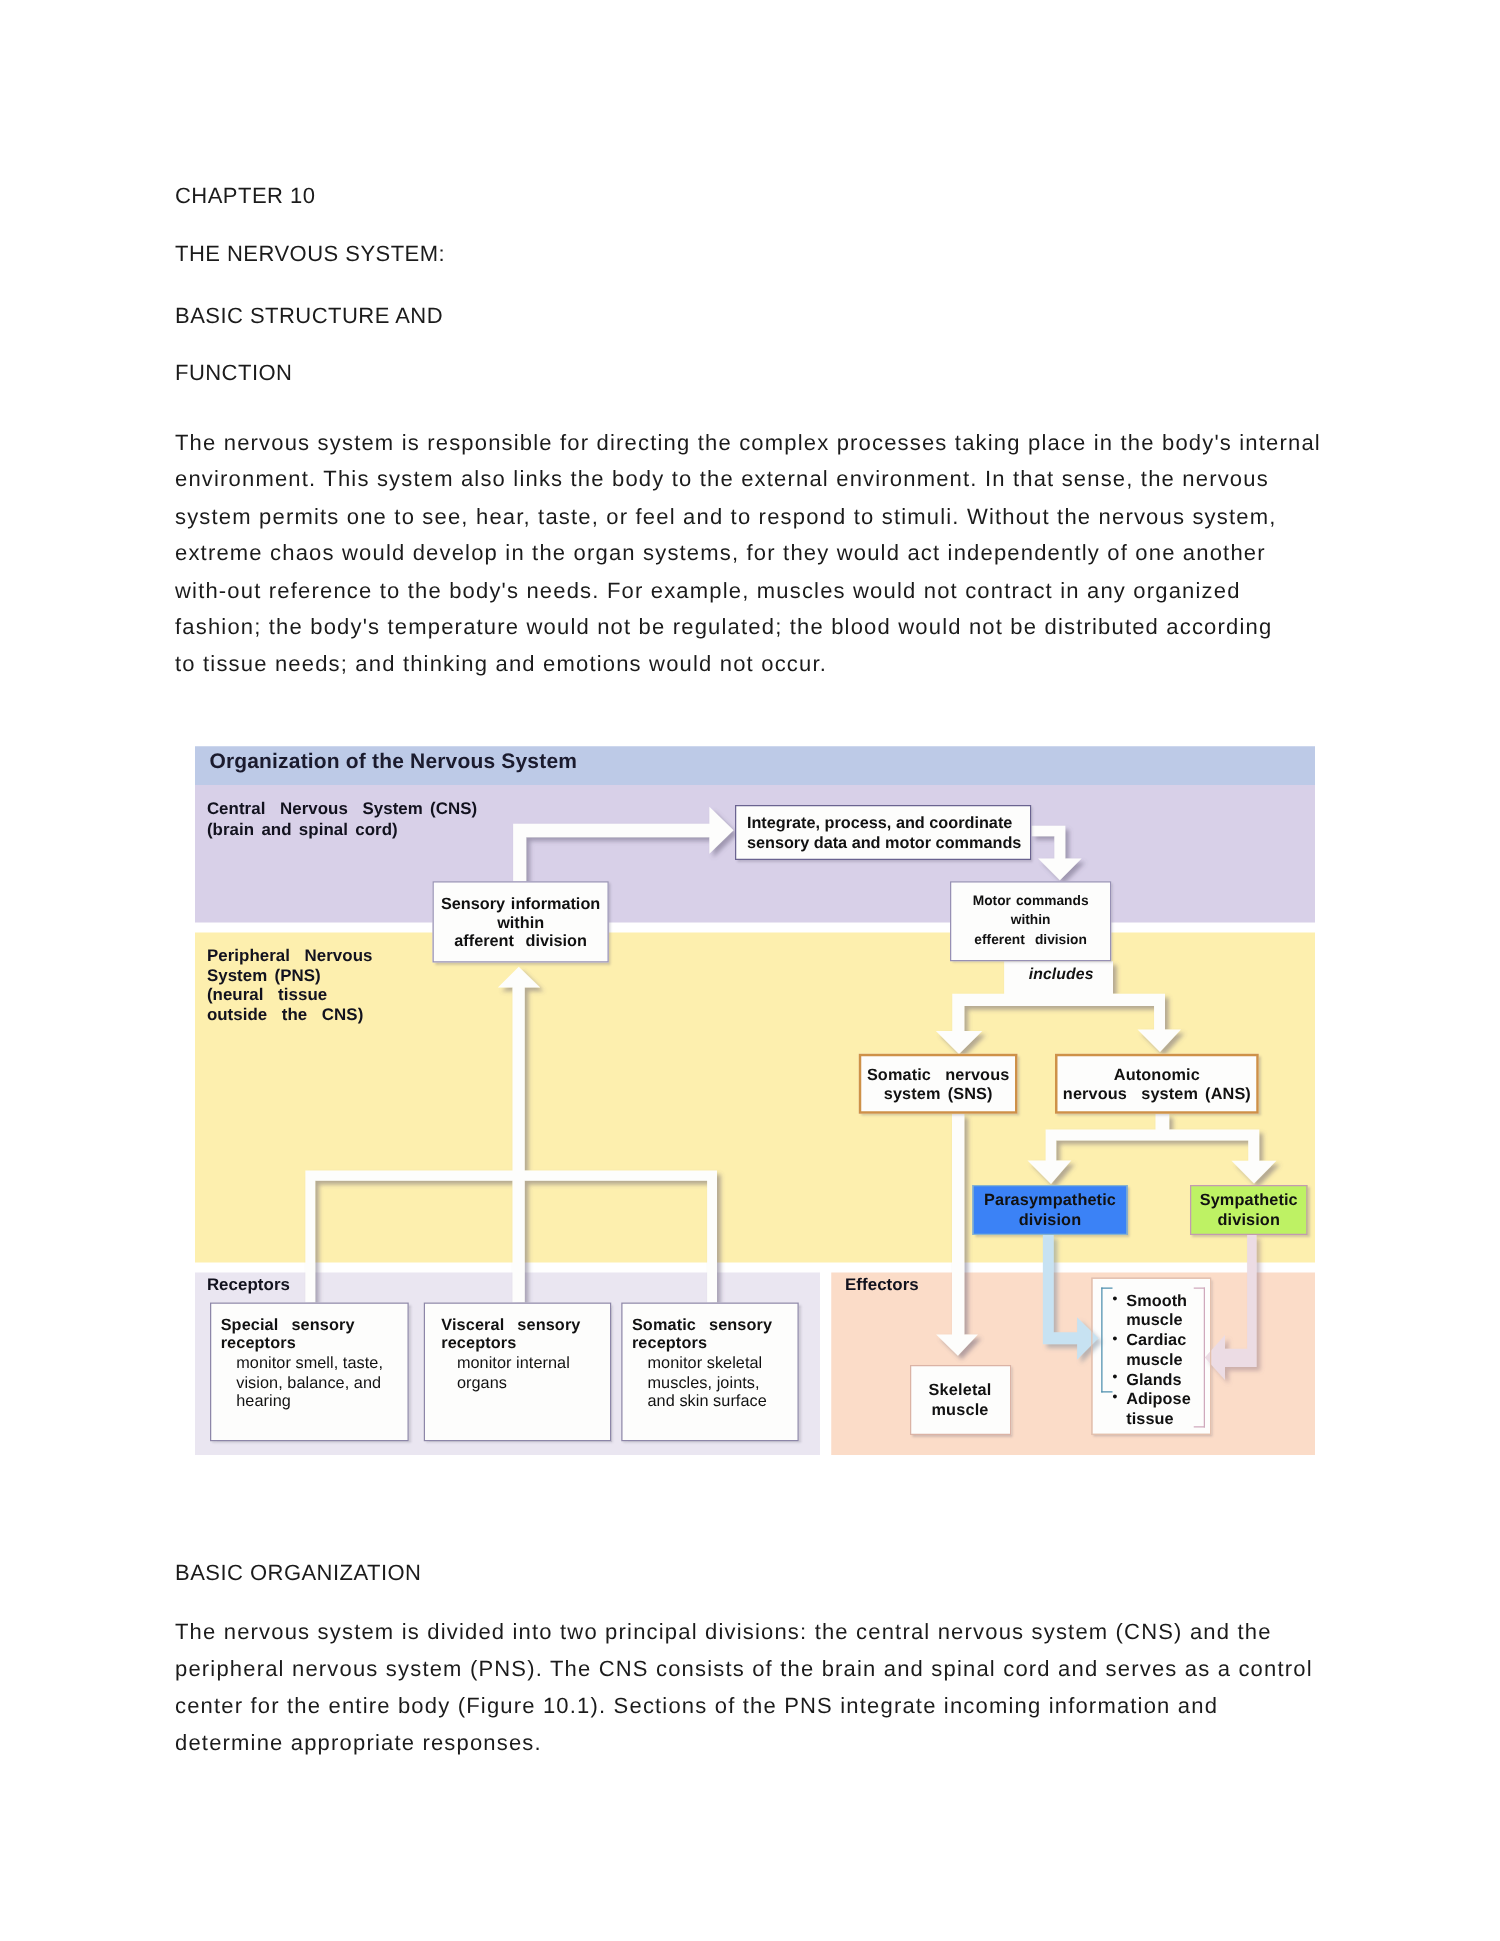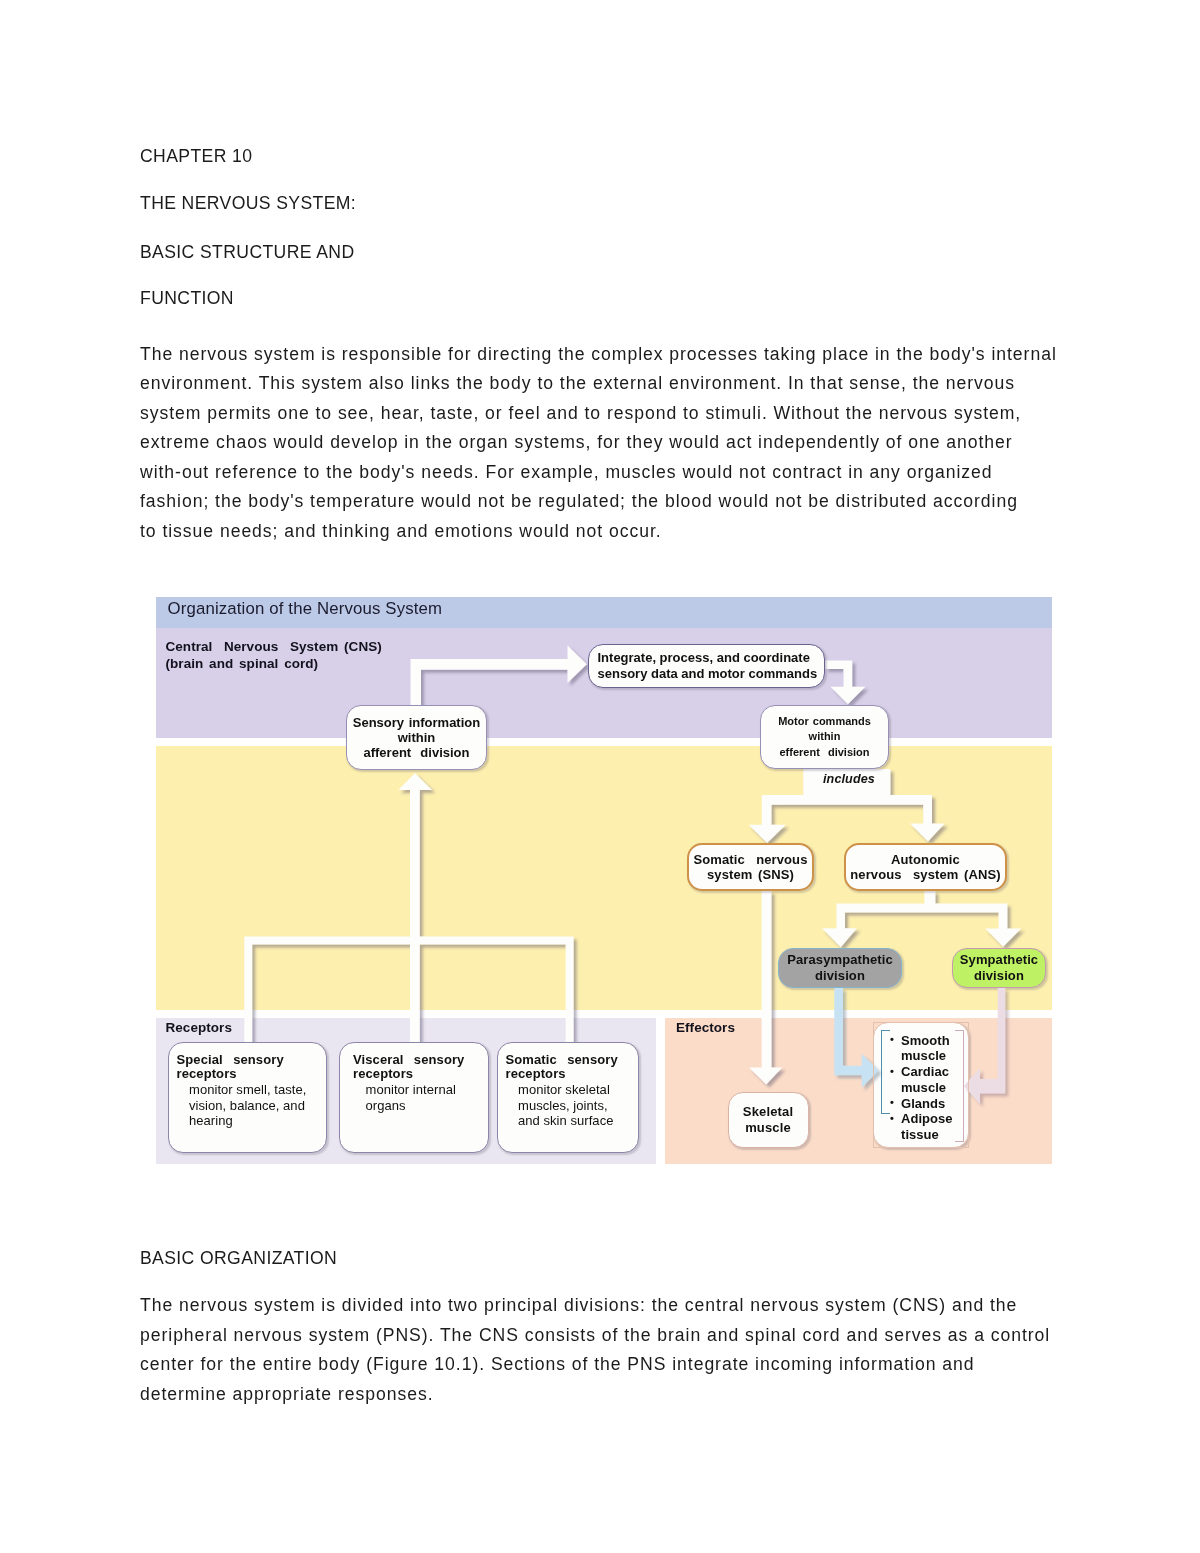--- a/index.html
+++ b/index.html
@@ -8,42 +8,42 @@
   .page{position:relative;width:1200px;height:1553px;overflow:hidden;}
   .doc{position:absolute;left:140px;top:0;width:916px;}
   .hd{position:absolute;left:0;font-size:17.6px;color:#1b1b1b;letter-spacing:.38px;white-space:nowrap;}
   .para{position:absolute;left:0;width:930px;font-size:17.6px;color:#1b1b1b;line-height:29.6px;letter-spacing:0.95px;white-space:pre-line;}
 
   
   .fig{position:absolute;left:156px;top:595px;width:896px;height:575px;}
   .fig svg{position:absolute;left:0;top:0;pointer-events:none;}
   .band{position:absolute;}
   .fig-title{position:absolute;left:0;top:1.5px;width:896px;height:31px;background:#bdcae7;}
-  .fig-title span{position:absolute;left:11.5px;top:2.8px;font-size:16.8px;font-weight:normal;color:#1b1b2e;letter-spacing:.15px;}
+  .fig-title span{position:absolute;left:11.5px;top:2.8px;font-size:16.8px;font-weight:bold;color:#1b1b2e;letter-spacing:.15px;}
   .b-cns{left:0;top:33px;width:896px;height:110px;background:#d8d0e8;}
   .b-pns{left:0;top:151px;width:896px;height:264px;background:#fdefae;}
   .b-rec{left:0;top:423px;width:500px;height:145.5px;background:#eae6f1;}
   .b-eff{left:509px;top:423px;width:387px;height:145.5px;background:#fbdcc8;}
   .lbl{position:absolute;font-weight:bold;color:#12121e;white-space:pre;}
   .lbl-cns{left:9.5px;top:42.5px;font-size:13.5px;line-height:17.9px;letter-spacing:.05px;word-spacing:2px;}
   .lbl-pns{left:9.5px;top:162px;font-size:13.5px;line-height:15.6px;letter-spacing:.05px;word-spacing:2px;}
   .lbl-rec{left:9.5px;top:424.5px;font-size:13.5px;letter-spacing:.05px;}
   .lbl-eff{left:520px;top:424.5px;font-size:13.5px;letter-spacing:.05px;}
   .box{position:absolute;box-sizing:border-box;display:flex;flex-direction:column;
        align-items:center;justify-content:center;text-align:center;background:#fdfdfc;
-       font-weight:bold;color:#111;box-shadow:1.6px 1.6px 1.8px rgba(90,85,105,.26);border-radius:15px;}
+       font-weight:bold;color:#111;box-shadow:1.6px 1.6px 1.8px rgba(90,85,105,.26);}
   .box span{display:block;white-space:pre;}
   .bx-integrate{left:432px;top:49px;width:237px;height:44px;border:1.2px solid #6a6390;font-size:13px;line-height:15.4px;letter-spacing:0;
      align-items:flex-start;text-align:left;padding-left:8.5px;padding-bottom:1px;}
   .bx-sensory{left:190px;top:110px;width:141px;height:65px;border:1.6px solid #9790b4;font-size:13px;line-height:15.1px;letter-spacing:0;word-spacing:1px;}
   .bx-motor{left:604px;top:110px;width:129px;height:64px;border:1.6px solid #9790b4;font-size:11px;line-height:15.1px;letter-spacing:0;word-spacing:1px;}
   .includes{position:absolute;left:667px;top:176.5px;font-size:12.6px;font-style:italic;font-weight:bold;color:#131313;letter-spacing:.1px;}
   .bx-sns{left:531px;top:248px;width:127px;height:48px;border:2px solid #ce9148;font-size:13px;line-height:15.1px;letter-spacing:.1px;word-spacing:2px;}
   .bx-ans{left:688px;top:248px;width:163px;height:48px;border:2px solid #ce9148;font-size:13px;line-height:15.1px;letter-spacing:.1px;word-spacing:2px;}
-  .bx-para{left:622px;top:353px;width:124px;height:40px;border:1.2px solid #87b4cd;background:#a3a3a3;font-size:13px;line-height:15.6px;letter-spacing:.1px;}
+  .bx-para{left:622px;top:353px;width:124px;height:40px;border:1.2px solid #87b4cd;background:#3b82f6;font-size:13px;line-height:15.6px;letter-spacing:.1px;}
   .bx-symp{left:796px;top:353px;width:94px;height:40px;border:1.2px solid #c39ab0;background:#bef264;font-size:13px;line-height:15.6px;letter-spacing:.1px;}
   .bx-rec1,.bx-rec2,.bx-rec3{top:447px;height:111px;border:1.1px solid #8d86a8;
      align-items:flex-start;justify-content:flex-start;text-align:left;padding:9.5px 0 0 7.5px;}
   .bx-rec1{left:12px;width:159px;}
   .bx-rec2{left:183px;width:150px;padding-left:13px;}
   .bx-rec3{left:341px;width:142px;}
   .rb-t{font-size:13px;line-height:14.2px;font-weight:bold;letter-spacing:.1px;word-spacing:1.5px;}
   .rb-b{font-size:13px;line-height:15.4px;font-weight:normal;letter-spacing:.05px;padding-left:12.5px;padding-top:1.3px;}
   .bx-skel{left:571.5px;top:496.5px;width:81px;height:56.3px;border:1.3px solid #dbb3a5;font-size:13px;line-height:15.6px;letter-spacing:.15px;}
   .bx-efflist{left:717px;top:427px;width:96px;height:126px;border:1.1px solid #e3c0ad;
@@ -106,20 +106,24 @@
         <path d="M669.2,65.5 L696.25,65.5 L696.25,91.75 L709.25,91.75 L691.9,109.25 L674.5,91.75 L687.5,91.75 L687.5,74 L669.2,74 Z"></path>
         <path d="M259,178.3 L276.1,195 L263.8,195 L263.8,447 L254,447 L254,195 L242.3,195 Z"></path>
         <path d="M647.3,174 L647.3,200 L605.8,200 L605.8,229.7 L592.7,229.7 L611.2,248.1 L629.8,229.7 L615.5,229.7 L615.5,209.8 L767.25,209.8 L767.25,228.5 L754,228.5 L772,246.5 L788.75,228.5 L776,228.5 L776,200 L734.4,200 L734.4,174 Z"></path>
         <path d="M768.4,296 L768.4,308.6 L680.5,308.6 L680.5,333.3 L666,333.3 L684.8,352.2 L701,333.3 L689,333.3 L689,317.4 L842.6,317.4 L842.6,333.6 L829.2,333.6 L847.2,351.7 L865.1,333.6 L851.4,333.6 L851.4,308.6 L779.4,308.6 L779.4,296 Z"></path>
         <path d="M610.3,489.6 L592.9,472.5 L605.6,472.5 L605.6,296 L615.5,296 L615.5,472.5 L626.3,472.5 Z"></path>
         <path d="M88.3,341.4 L417.6,341.4 L417.6,447 L409.7,447 L409.7,349.6 L96.2,349.6 L96.2,447 L88.3,447 Z"></path>
       </g>
     </svg>
     <div class="lbl lbl-cns">Central  Nervous  System (CNS)
 (brain and spinal cord)</div>
+    <div class="lbl lbl-pns">Peripheral  Nervous
+System (PNS)
+(neural  tissue
+outside  the  CNS)</div>
     <div class="lbl lbl-rec">Receptors</div>
     <div class="lbl lbl-eff">Effectors</div>
 
     <div class="box bx-integrate">
         <span>Integrate, process, and coordinate
 sensory data and motor commands</span>
       </div>
     <div class="box bx-sensory">
         <span>Sensory information
 within

